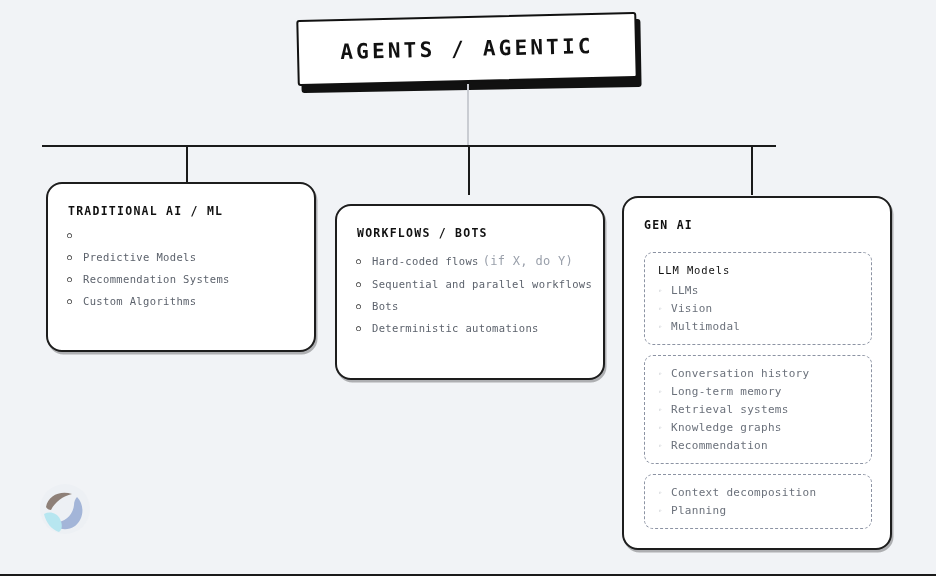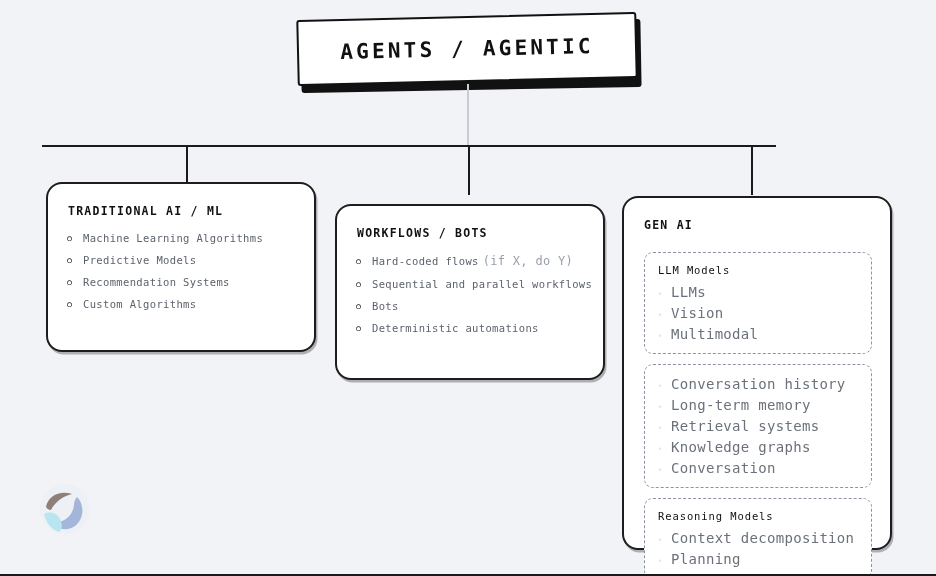--- a/index.html
+++ b/index.html
@@ -182,21 +182,21 @@
   .sub-dot {
     font-size: 7px;
     color: #7d848f;
     width: 13px;
     flex: 0 0 13px;
     line-height: 1;
     position: relative;
     top: -1px;
   }
   .sub-label {
-    font-size: 14px;
+    font-size: 11px;
     color: #6b717b;
     letter-spacing: 0.3px;
   }
 
   
   .logo {
     position: absolute;
     left: 39px;
     top: 483px;
     width: 52px;
@@ -220,21 +220,20 @@
   <div class="conn-drop drop-1"></div>
   <div class="conn-drop drop-2"></div>
   <div class="conn-drop drop-3"></div>
 
   <div class="card card-trad">
     <div class="card-title">TRADITIONAL AI / ML</div>
     <div class="bullets">
 
       <div class="bullet-row">
         <span class="bullet-dot">○</span>
-        <span class="bullet-label">Machine Learning Algorithms</span>
       </div>
 
       <div class="bullet-row">
         <span class="bullet-dot">○</span>
         <span class="bullet-label">Predictive Models</span>
       </div>
 
       <div class="bullet-row">
         <span class="bullet-dot">○</span>
         <span class="bullet-label">Recommendation Systems</span>
@@ -309,26 +308,25 @@
         <div class="sub-row">
           <span class="sub-dot">◦</span>
           <span class="sub-label">Retrieval systems</span>
         </div>
         <div class="sub-row">
           <span class="sub-dot">◦</span>
           <span class="sub-label">Knowledge graphs</span>
         </div>
         <div class="sub-row">
           <span class="sub-dot">◦</span>
-          <span class="sub-label">Conversation</span>
+          <span class="sub-label">Recommendation</span>
         </div>
       </div>
 
       <div class="subcard">
-        <div class="subcard-title">Reasoning Models</div>
         <div class="sub-row">
           <span class="sub-dot">◦</span>
           <span class="sub-label">Context decomposition</span>
         </div>
         <div class="sub-row">
           <span class="sub-dot">◦</span>
           <span class="sub-label">Planning</span>
         </div>
       </div>
 

